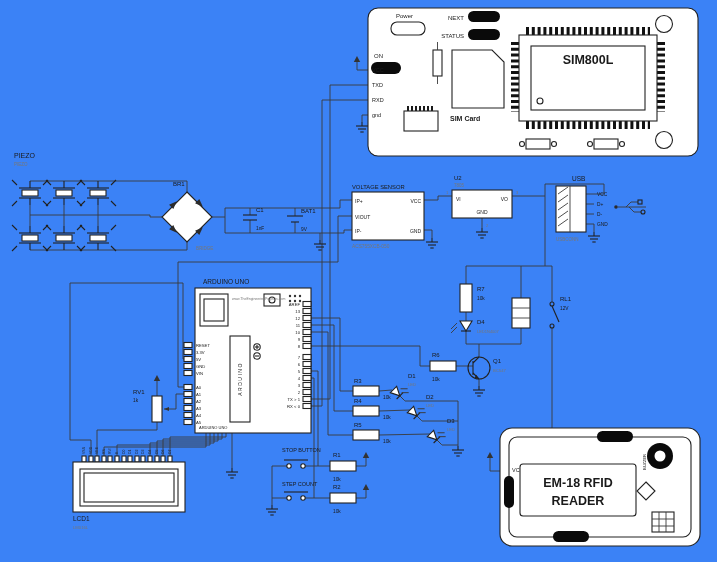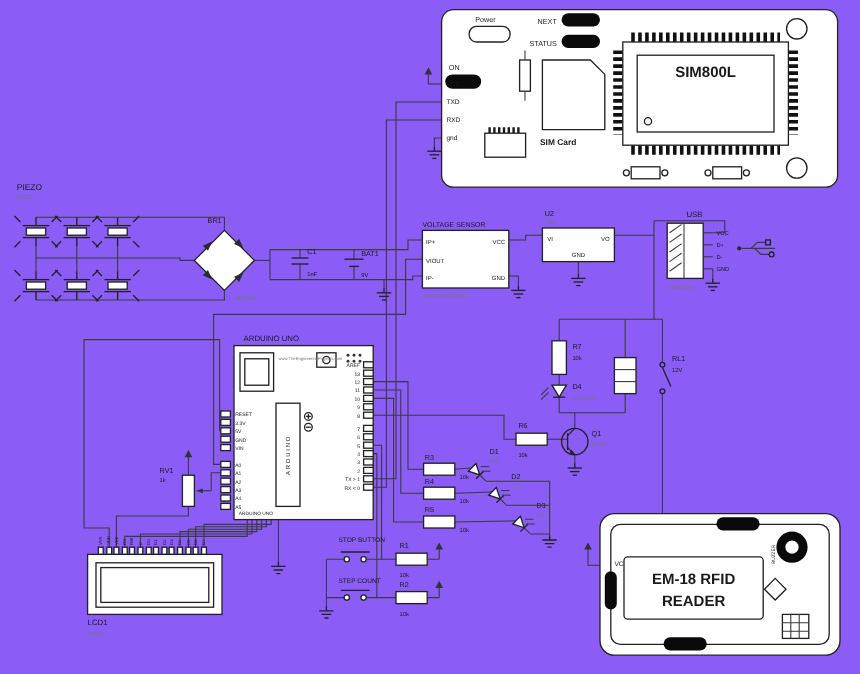--- a/index.html
+++ b/index.html
@@ -1,16 +1,16 @@
 <!DOCTYPE html>
 <html><head>
 <meta charset="utf-8">
 <style>
   html,body{margin:0;padding:0;background:#fff;}
-  #canvas{position:relative;width:717px;height:562px;background:#8b5cf6;overflow:hidden;}
+  #canvas{position:relative;width:717px;height:562px;background:#3b82f6;overflow:hidden;}
   svg text{font-family:"Liberation Sans","DejaVu Sans",sans-serif;fill:#1a1a1a;}
   .t35{font-size:3.5px}.t4{font-size:4px}.t42{font-size:4.2px}.t45{font-size:4.5px}
   .t48{font-size:4.8px}.t5{font-size:5px}.t55{font-size:5.5px}.t58{font-size:5.8px}
   .t6{font-size:6px}.t65{font-size:6.5px}.t7{font-size:7px}
   .t12{font-size:12.5px}.b{font-weight:bold}.gray{fill:#777}
   .w{stroke:#3a3a3a;stroke-width:0.9;fill:none}
   .c{stroke:#222;stroke-width:1.1;fill:none}
   .cf{stroke:#222;stroke-width:1.1;fill:#fff}
   .pinrow{stroke:#111;stroke-width:8;stroke-dasharray:3 2.8;fill:none}
   .pill{fill:#0a0a0a}

